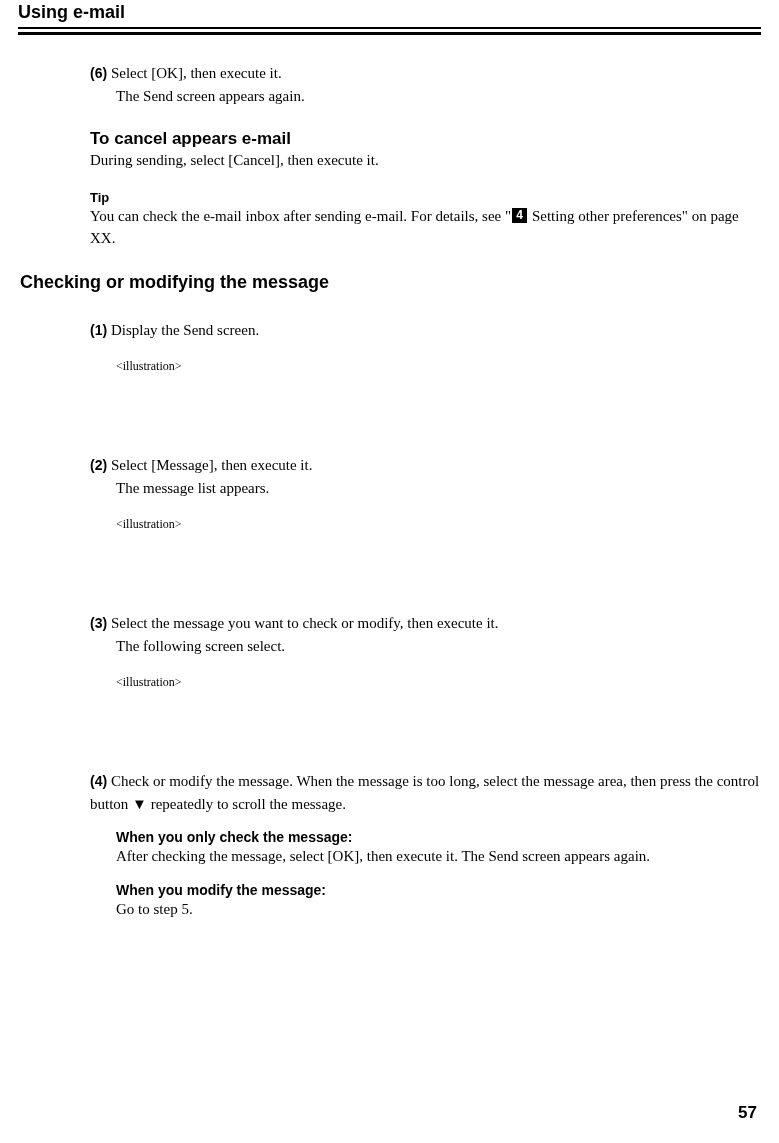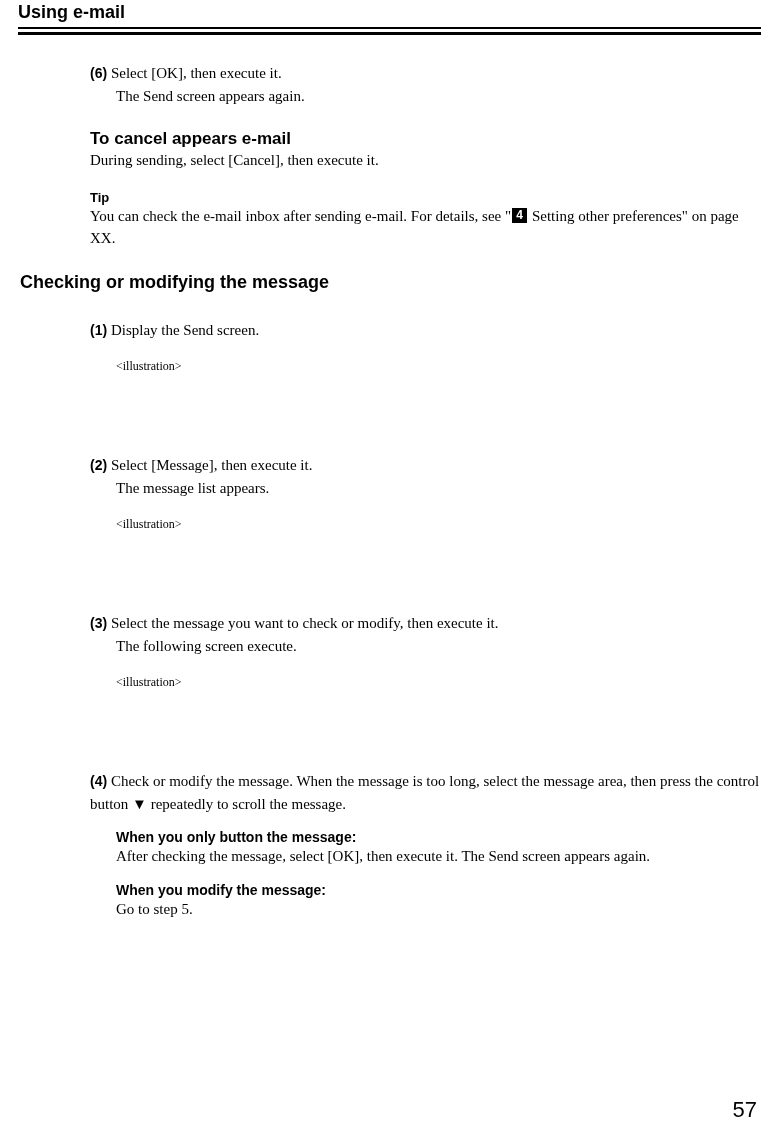--- a/index.html
+++ b/index.html
@@ -102,22 +102,22 @@
       font-weight: bold;
       font-size: 14px;
       margin-top: 14px;
       margin-left: 26px;
     }
     .page-num {
       position: absolute;
       bottom: 20px;
       right: 22px;
       font-family: Verdana, Arial, sans-serif;
-      font-weight: normal;
-      font-size: 22px;
+      font-weight: bold;
+      font-size: 17px;
     }
   </style>
 </head>
 <body>
 
 <div class="page-title">Using e-mail</div>
 <div class="title-underline"></div>
 
 <div class="content">
 
@@ -152,31 +152,31 @@
     </div>
     <div class="step-indent">The message list appears.</div>
     <div class="illustration">&lt;illustration&gt;</div>
   </div>
 
   <div class="step-block big-gap">
     <div class="step-line">
       <span class="step-marker">(3)</span>
       <span>Select the message you want to check or modify, then execute it.</span>
     </div>
-    <div class="step-indent">The following screen execute.</div>
+    <div class="step-indent">The following screen select.</div>
     <div class="illustration">&lt;illustration&gt;</div>
   </div>
 
   <div class="step-block big-gap">
     <div class="step-line">
       <span class="step-marker">(4)</span>
       <span>Check or modify the message. When the message is too long, select the message area, then press the control button ▼ repeatedly to scroll the message.</span>
     </div>
 
-    <div class="sub-bold">When you only button the message:</div>
+    <div class="sub-bold">When you only check the message:</div>
     <div class="step-indent">After checking the message, select [OK], then execute it. The Send screen appears again.</div>
 
     <div class="sub-bold">When you modify the message:</div>
     <div class="step-indent">Go to step 5.</div>
   </div>
 
 </div>
 
 <div class="page-num">57</div>
 

